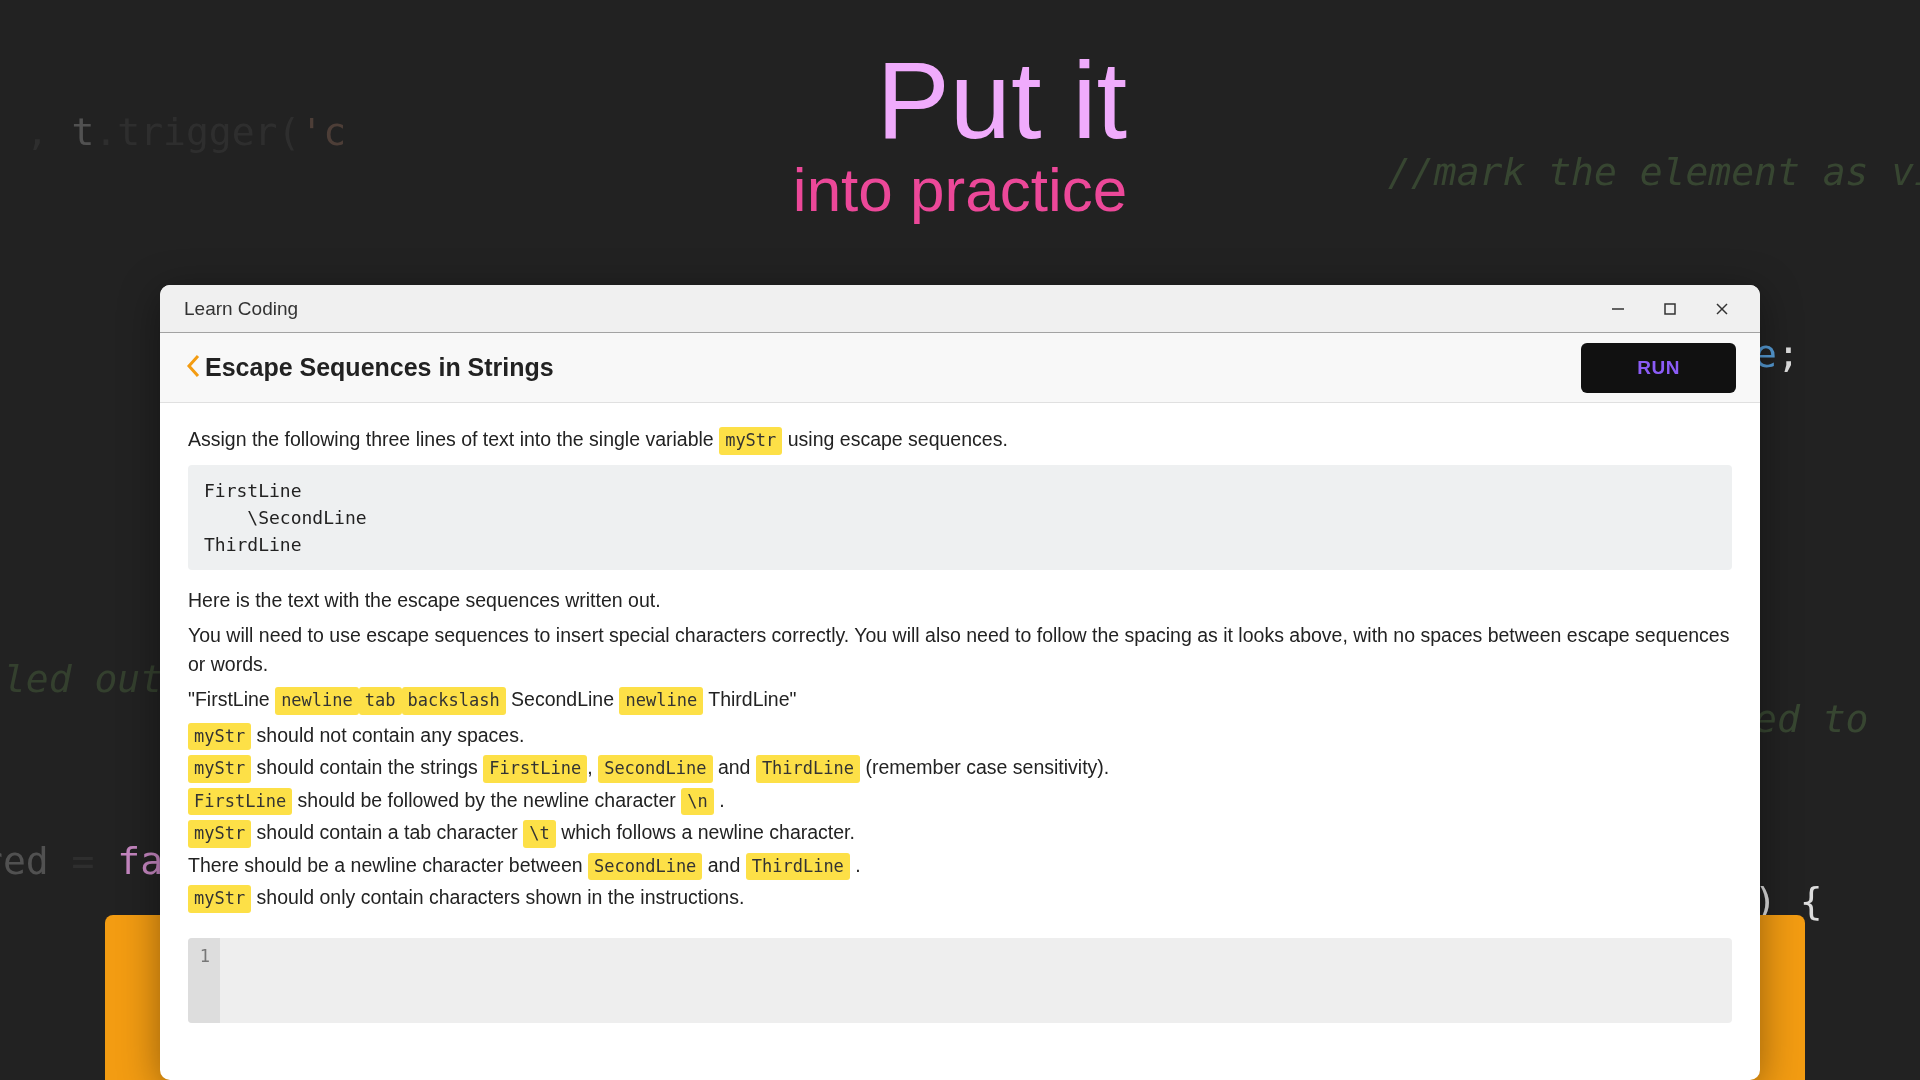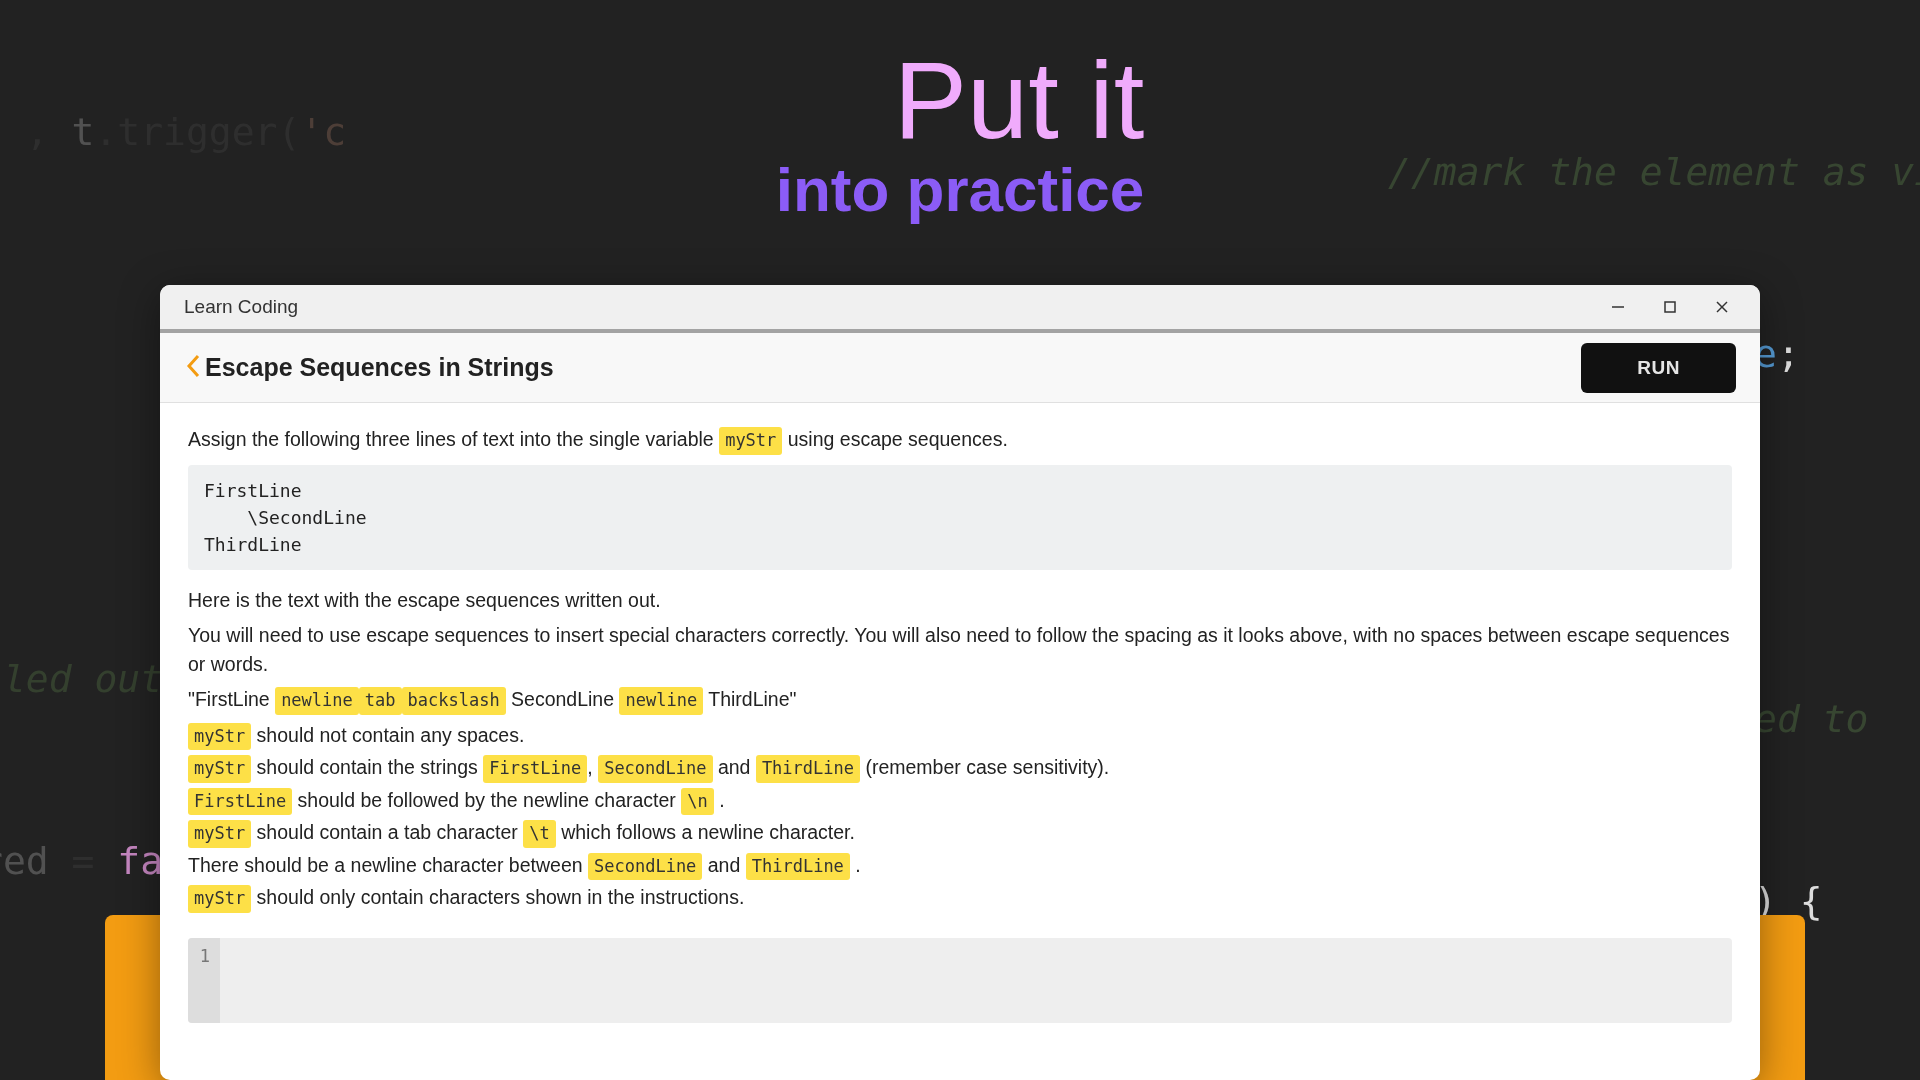--- a/index.html
+++ b/index.html
@@ -44,23 +44,23 @@
 }
 .headline h1 {
   color: #f0abfc;
   font-size: 110px;
   font-weight: 400;
   line-height: 0.9;
   margin-bottom: 5px;
   text-align: right;
 }
 .headline h2 {
-  color: #8b5cf6;
+  color: #ec4899;
   font-size: 62px;
-  font-weight: 700;
+  font-weight: 400;
 }
 
 .orange-block {
   position: absolute;
   left: 105px;
   top: 915px;
   width: 1700px;
   height: 165px;
   background: #f39c12;
   border-radius: 8px 8px 0 0;
@@ -77,21 +77,21 @@
   box-shadow: 0 8px 40px rgba(0,0,0,.4);
   overflow: hidden;
 }
 .titlebar {
   height: 48px;
   background: #f0f0f0;
   display: flex;
   align-items: center;
   justify-content: space-between;
   padding: 0 12px 0 24px;
-  border-bottom: 4px solid #a3a3a3;
+  border-bottom: 1px solid #a3a3a3;
 }
 .titlebar .title { color: #333; font-size: 19px; }
 .win-controls { display: flex; gap: 0; }
 .win-controls .btn {
   width: 52px; height: 36px;
   display: flex; align-items: center; justify-content: center;
   color: #333;
   font-size: 16px;
 }
 .win-controls svg { width: 14px; height: 14px; stroke: #333; stroke-width: 1.5; fill: none; }
@@ -107,21 +107,21 @@
 }
 .lesson-header .left {
   display: flex;
   align-items: center;
   gap: 3px;
 }
 .back-btn svg { width: 18px; height: 24px; stroke: #f39c12; stroke-width: 3; fill: none; }
 .lesson-title { font-size: 25px; font-weight: 700; color: #222; }
 .run-btn {
   background: #111;
-  color: #e5e5e5;
+  color: #8b5cf6;
   font-size: 19px;
   font-weight: 700;
   padding: 14px 56px;
   border-radius: 6px;
   letter-spacing: .5px;
 }
 
 .content {
   padding: 22px 28px;
   color: #222;

